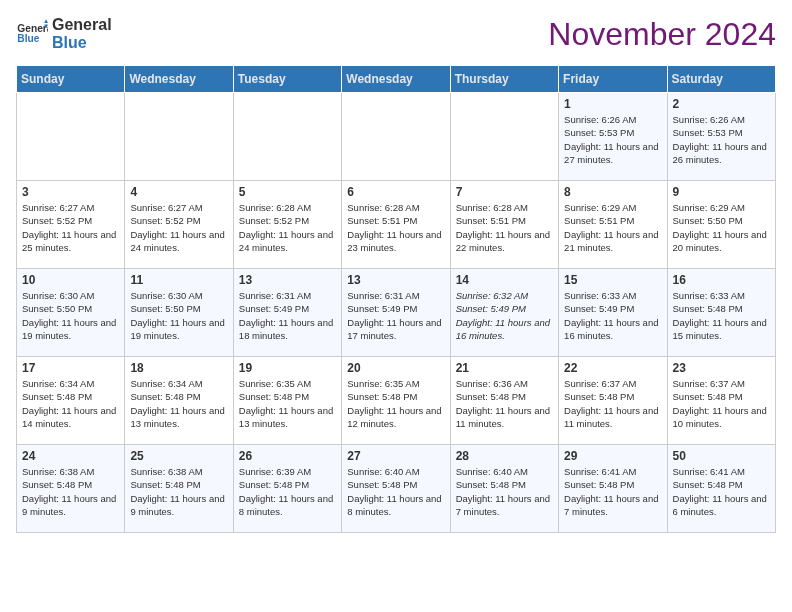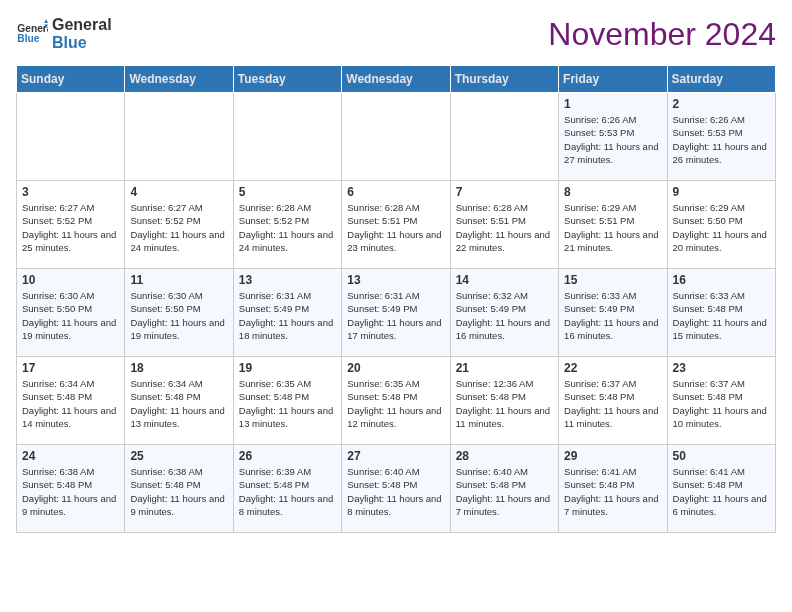--- a/index.html
+++ b/index.html
@@ -198,21 +198,21 @@
 Daylight: 11 hours and 18 minutes.</div>
         </td>
         <td>
           <span class="day-number">13</span>
           <div class="day-info" style="white-space: pre-line;">Sunrise: 6:31 AM
 Sunset: 5:49 PM
 Daylight: 11 hours and 17 minutes.</div>
         </td>
         <td>
           <span class="day-number">14</span>
-          <div class="day-info" style="white-space: pre-line;">Sunrise: 6:32 AM
+          <div class="day-info" style="white-space: pre-line; font-style: italic;">Sunrise: 6:32 AM
 Sunset: 5:49 PM
 Daylight: 11 hours and 16 minutes.</div>
         </td>
         <td>
           <span class="day-number">15</span>
           <div class="day-info" style="white-space: pre-line;">Sunrise: 6:33 AM
 Sunset: 5:49 PM
 Daylight: 11 hours and 16 minutes.</div>
         </td>
         <td>
@@ -242,21 +242,21 @@
 Daylight: 11 hours and 13 minutes.</div>
         </td>
         <td>
           <span class="day-number">20</span>
           <div class="day-info" style="white-space: pre-line;">Sunrise: 6:35 AM
 Sunset: 5:48 PM
 Daylight: 11 hours and 12 minutes.</div>
         </td>
         <td>
           <span class="day-number">21</span>
-          <div class="day-info" style="white-space: pre-line;">Sunrise: 12:36 AM
+          <div class="day-info" style="white-space: pre-line;">Sunrise: 6:36 AM
 Sunset: 5:48 PM
 Daylight: 11 hours and 11 minutes.</div>
         </td>
         <td>
           <span class="day-number">22</span>
           <div class="day-info" style="white-space: pre-line;">Sunrise: 6:37 AM
 Sunset: 5:48 PM
 Daylight: 11 hours and 11 minutes.</div>
         </td>
         <td>

